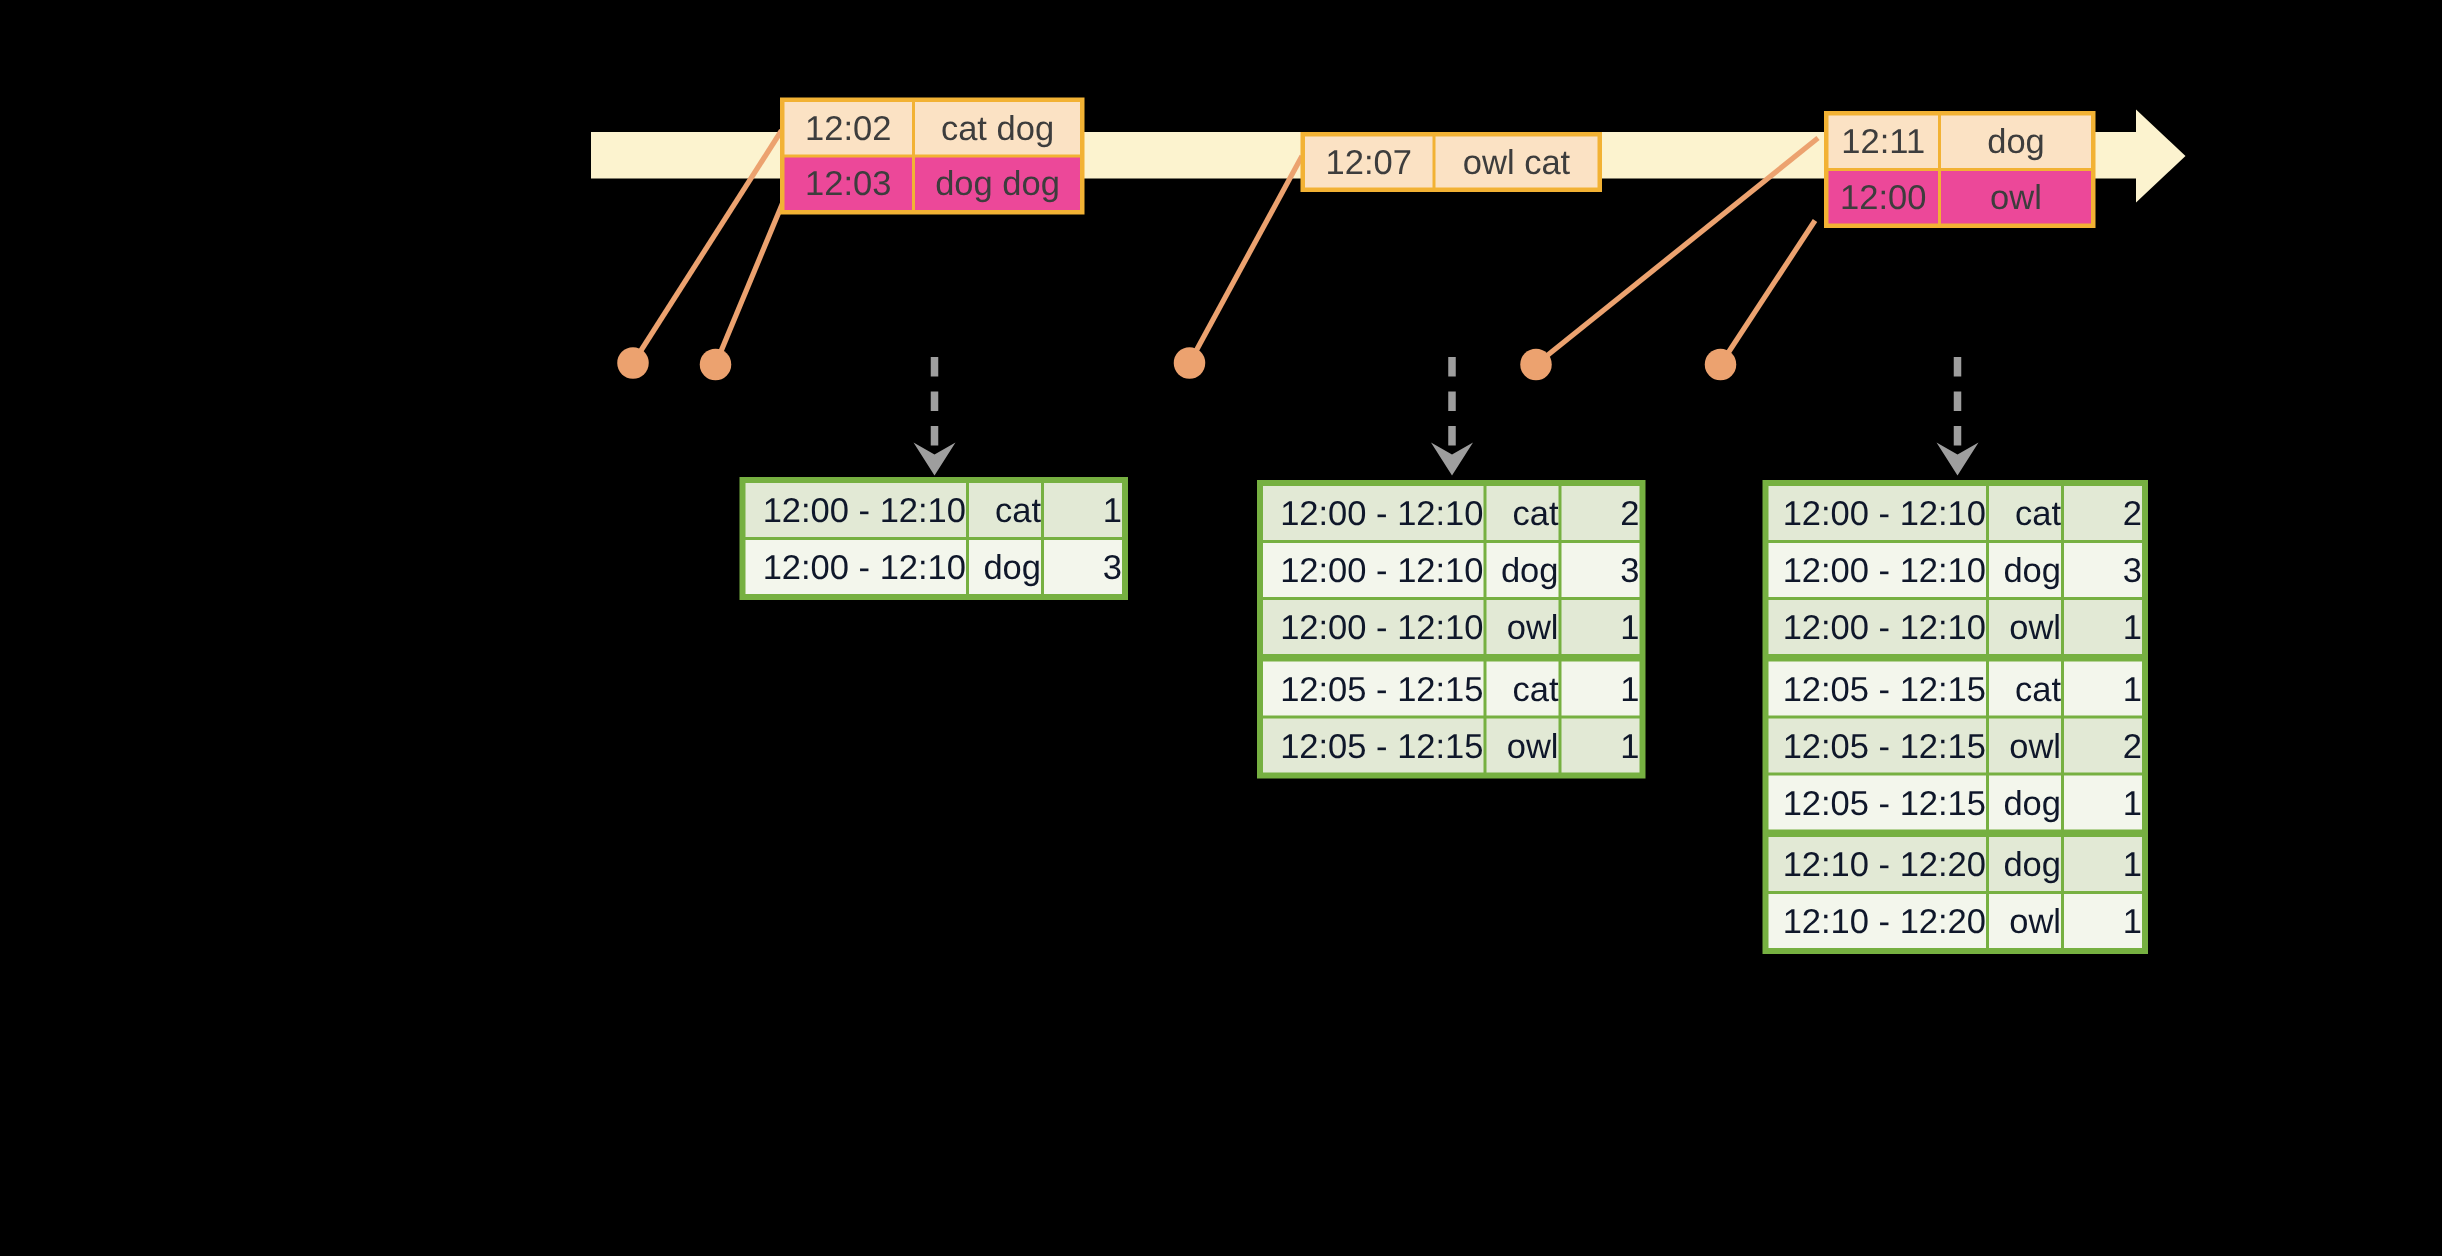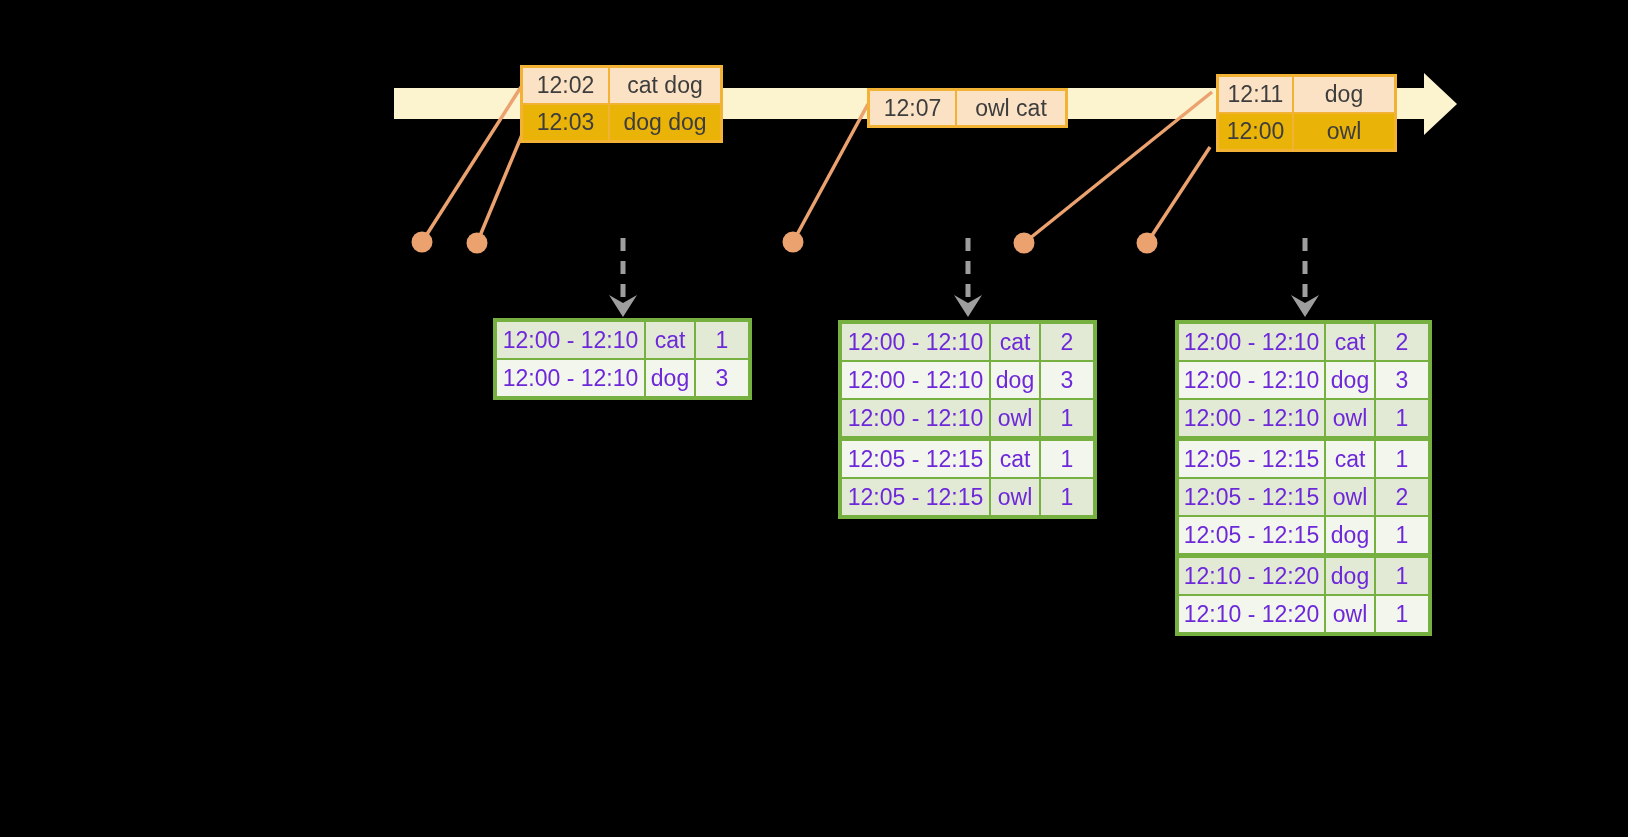--- a/index.html
+++ b/index.html
@@ -16,37 +16,37 @@
   svg.overlay{position:absolute;left:0;top:0;width:1628px;height:837px;}
 
   
   .etable{position:absolute;display:flex;flex-direction:column;
           background:#f2b234;padding:3px;box-sizing:border-box;}
   .etable .trow{display:flex;gap:2px;margin-top:2px;}
   .etable .trow:first-child{margin-top:0;}
   .etable .tcell{height:35px;line-height:35px;text-align:center;
                  font-size:23px;color:#3d3d3d;white-space:nowrap;}
   .etable .trow.odd  .tcell{background:#fbe2c4;}
-  .etable .trow.even .tcell{background:#eab308;}
+  .etable .trow.even .tcell{background:#ec4899;}
   .etable .c-time{width:85px;flex:none;}
   .etable .c-words{flex:1;}
   #etA{left:520px;top:65px;width:203px;}
   #etB{left:867px;top:88px;width:201px;}
   #etB .tcell{height:34px;line-height:34px;}
   #etC{left:1216px;top:64px;width:181px;margin-top:10px;}
   #etC .c-time{width:73px;}
 
   
   .gtable{position:absolute;display:flex;flex-direction:column;
           background:#76b041;padding:4px;box-sizing:border-box;}
   .gtable .trow{display:flex;gap:2px;margin-top:2px;}
   .gtable .trow:first-child{margin-top:0;}
   .gtable .trow.newgroup{margin-top:5px;}
-  .gtable .tcell{height:36px;line-height:36px;text-align:center;
-                 font-size:23px;color:#6d28d9;white-space:nowrap;}
+  .gtable .tcell{height:36px;line-height:36px;text-align:right;
+                 font-size:23px;color:#0f172a;white-space:nowrap;}
   .gtable .trow.odd  .tcell{background:#e2e9d5;}
   .gtable .trow.even .tcell{background:#f3f6ec;}
   .gtable .c-window{width:147px;flex:none;}
   .gtable .c-word{width:48px;flex:none;}
   .gtable .c-count{flex:1;}
   #gt1{left:493px;top:318px;width:259px;}
   #gt2{left:838px;top:320px;width:259px;}
   #gt3{left:1175px;top:320px;width:257px;}
   #gt3 .c-window{width:145px;}
 </style>

